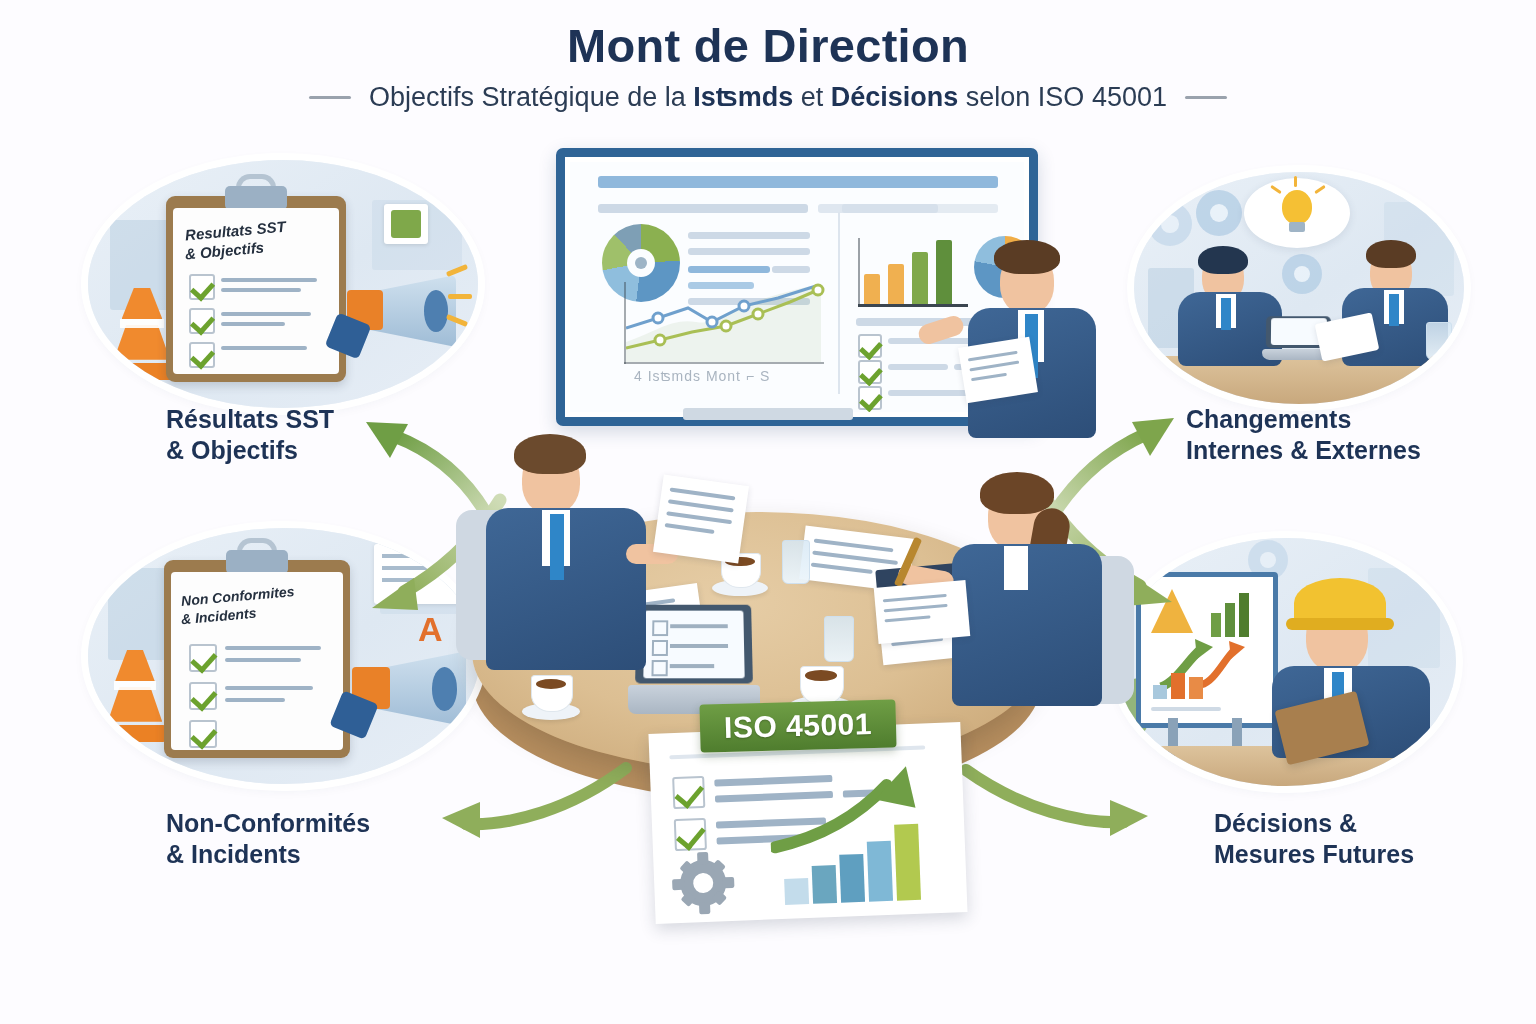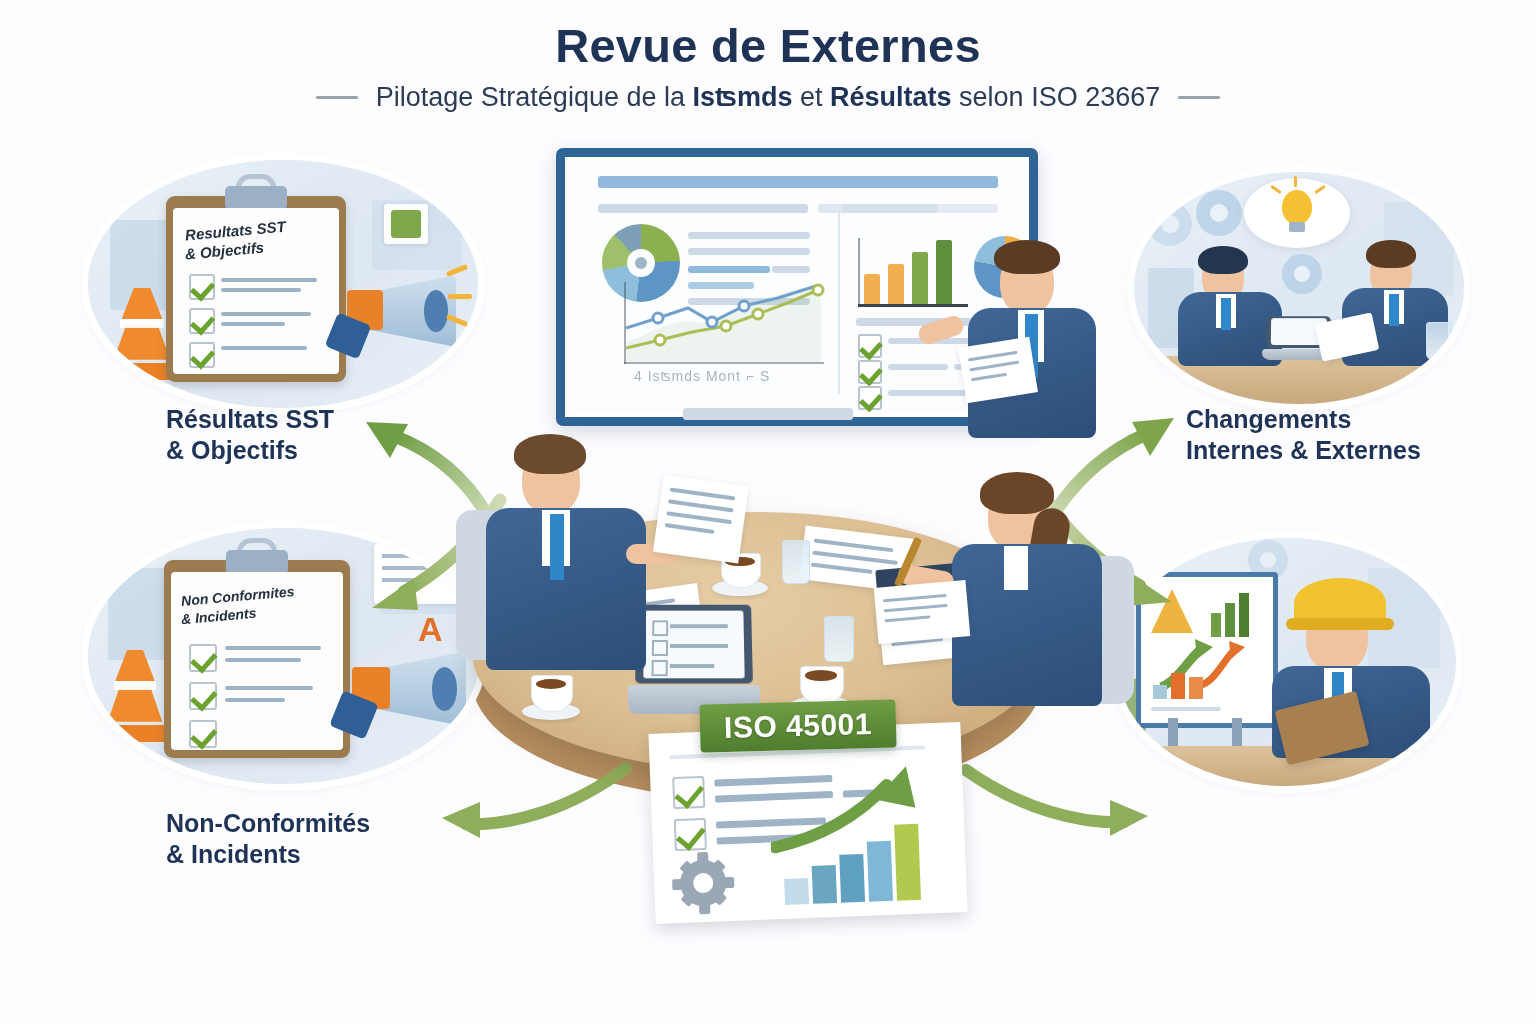--- a/index.html
+++ b/index.html
@@ -180,24 +180,24 @@
 
   .flip{position:absolute;background:#fff;border:5px solid #4a7aa8;border-radius:4px;}
   .helmet{position:absolute;background:#f2c230;border-radius:50% 50% 12% 12%;}
   .plant{position:absolute;background:#7fa85c;border-radius:60% 10% 60% 10%;opacity:.8;}
 </style>
 </head>
 <body>
 
 <div class="stage">
 
-  <div class="title">Revue de Externes</div>
+  <div class="title">Mont de Direction</div>
   <div class="subwrap">
     <span class="dash"></span>
-    <span class="sub"><span>Pilotage Stratégique de la </span><b>Isʦmds</b><span> et </span><b>Résultats</b><span> selon ISO 23667</span></span>
+    <span class="sub"><span>Objectifs Stratégique de la </span><b>Isʦmds</b><span> et </span><b>Décisions</b><span> selon ISO 45001</span></span>
     <span class="dash"></span>
   </div>
 
   <div class="bubble" style="left:88px;top:160px;width:390px;height:248px;">
     <div class="bg"></div>
     <div class="blk" style="left:22px;top:60px;width:70px;height:90px;"></div>
     <div class="blk" style="left:100px;top:96px;width:54px;height:60px;"></div>
     <div class="blk" style="left:284px;top:40px;width:90px;height:70px;opacity:.5;"></div>
 
     <div class="cone" style="left:22px;top:128px;width:64px;height:92px;">
@@ -369,20 +369,22 @@
     <div class="person" style="left:156px;top:28px;width:162px;height:190px;">
       <div class="head" style="left:34px;top:36px;width:62px;height:70px;"></div>
       <div class="helmet" style="left:22px;top:12px;width:92px;height:50px;"></div>
       <div style="position:absolute;left:14px;top:52px;width:108px;height:12px;background:#e0ad20;border-radius:6px;"></div>
       <div class="suit" style="left:0;top:100px;width:158px;height:92px;"></div>
       <div class="shirt" style="left:52px;top:102px;width:28px;height:44px;"></div>
       <div class="tie" style="left:60px;top:106px;width:12px;height:40px;"></div>
     </div>
     <div style="position:absolute;left:164px;top:162px;width:84px;height:56px;background:#a87f4e;border-radius:4px;transform:rotate(-14deg);box-shadow:0 3px 8px rgba(0,0,0,.16);"></div>
   </div>
+  <div class="label r" style="left:1214px;top:808px;">Décisions &amp;
+Mesures Futures</div>
 
   <div class="screen">
     <div class="inner">
       <div class="bar-h" style="left:28px;top:14px;width:400px;height:12px;"></div>
       <div class="bar-l" style="left:28px;top:42px;width:210px;height:9px;"></div>
       <div class="bar-l" style="left:248px;top:42px;width:120px;height:9px;opacity:.6;"></div>
       <div class="bar-l" style="left:272px;top:42px;width:156px;height:9px;opacity:.5;"></div>
 
       <div class="vdiv" style="left:268px;top:50px;height:182px;"></div>
 

